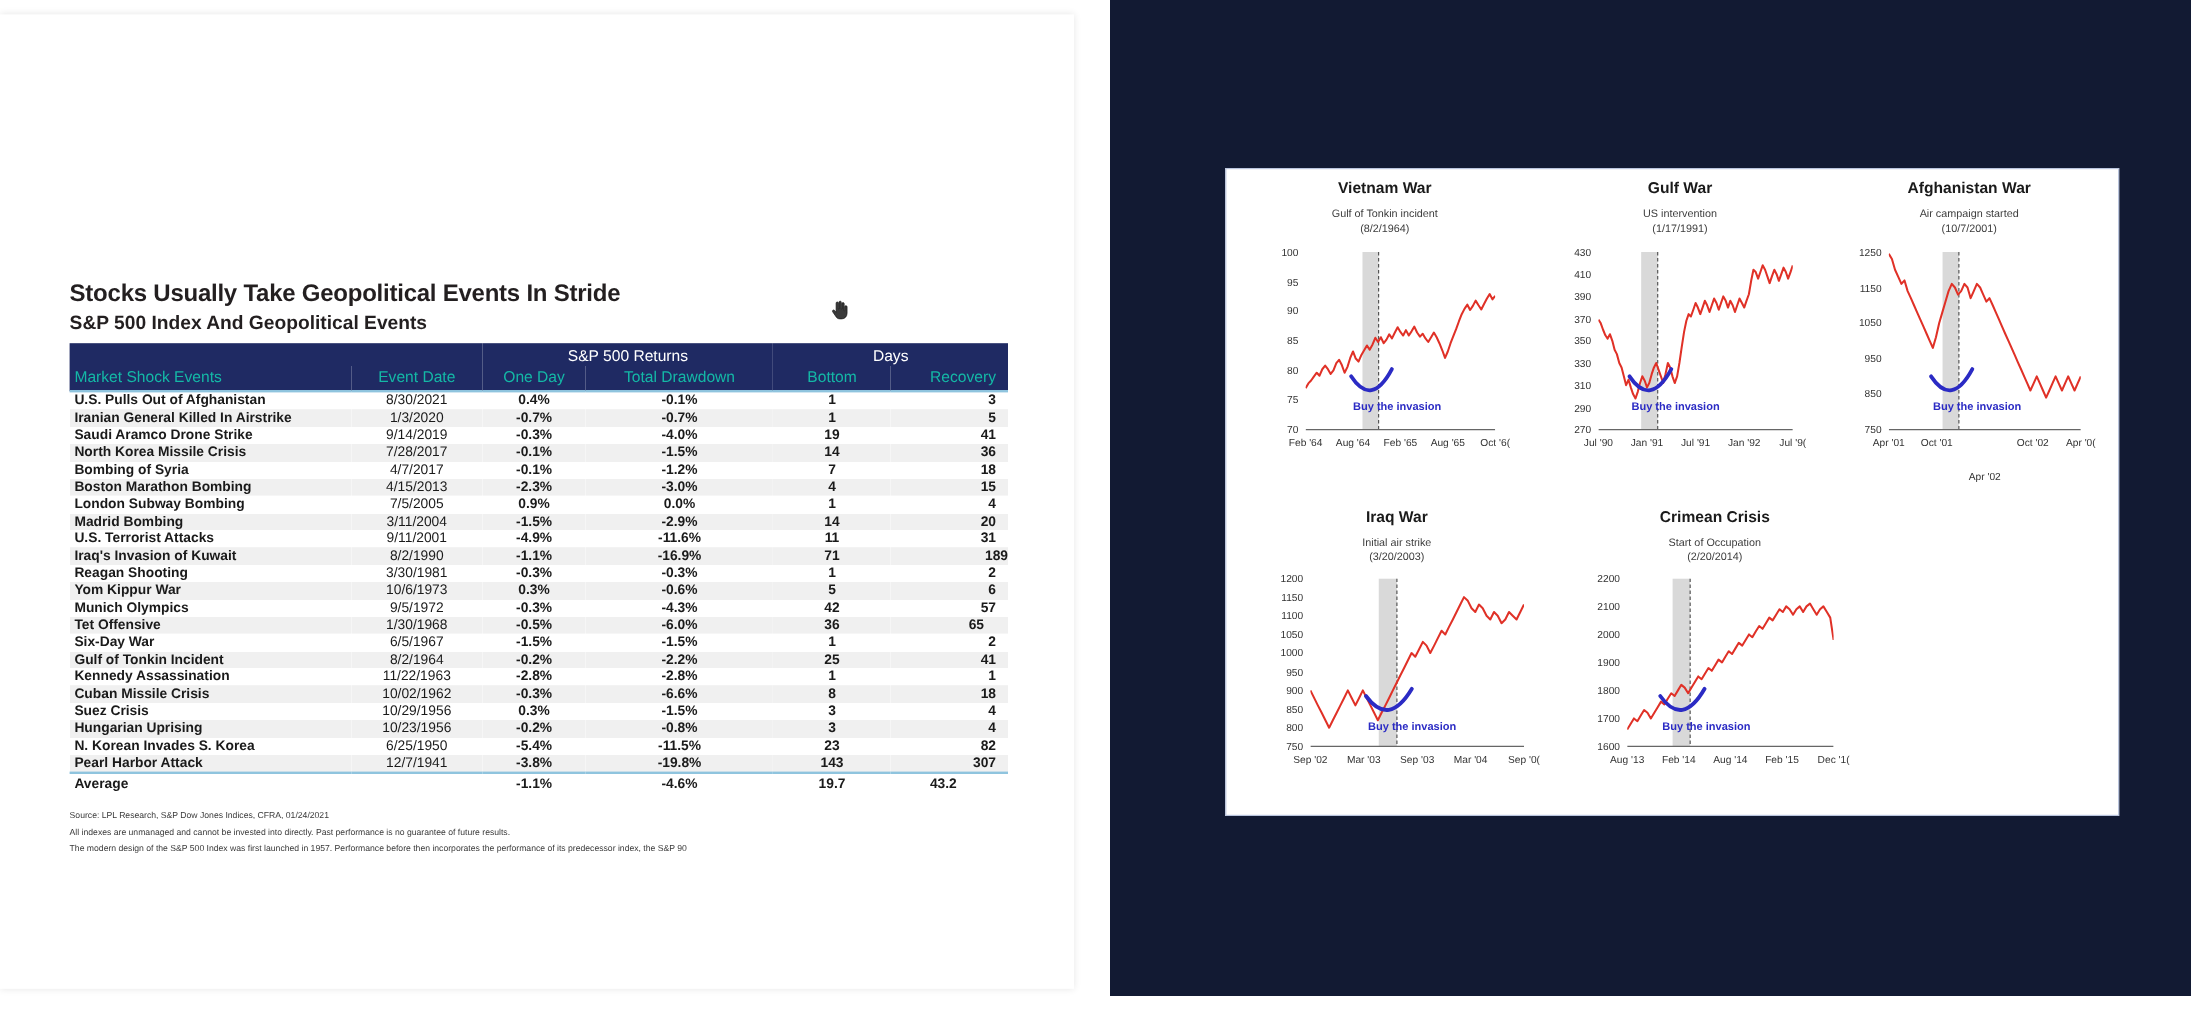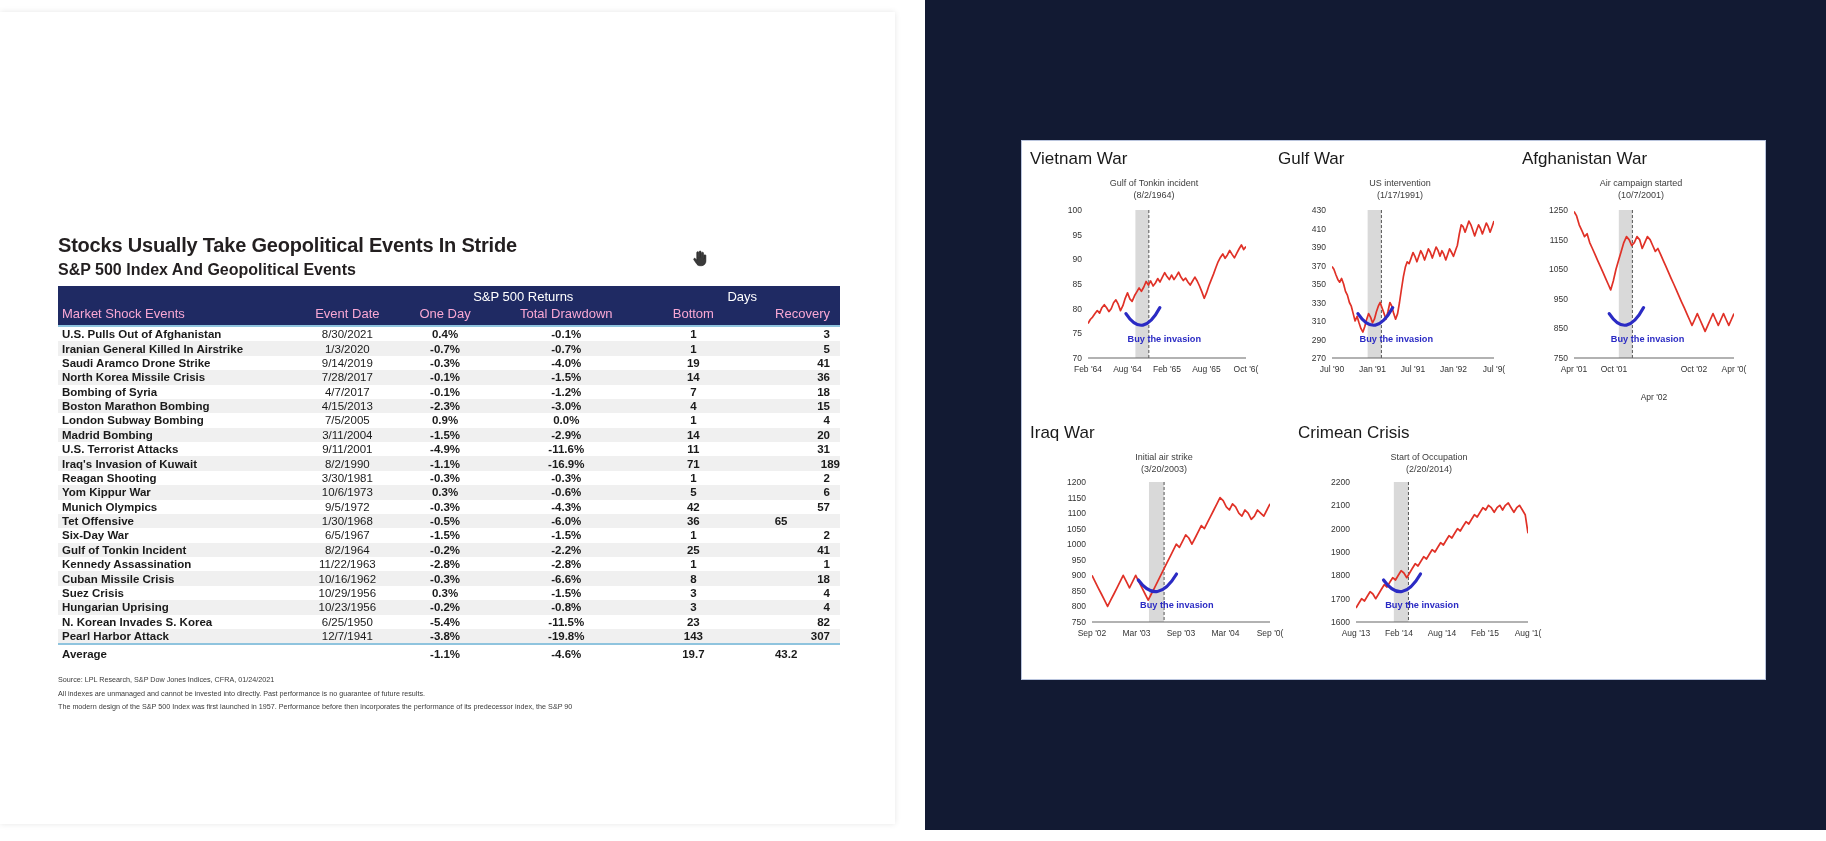--- a/index.html
+++ b/index.html
@@ -43,21 +43,21 @@
   table.events col.c-bot   { width: 12.5%; }
   table.events col.c-rec   { width: 12.5%; }
 
   thead tr.grouprow th {
     background: #1f2a63; color: #ffffff;
     font-size: 13px; font-weight: normal;
     padding: 3px 0 1px 0; text-align: center;
   }
   thead tr.grouprow th.blank { background: #1f2a63; }
   thead tr.headrow th {
-    background: #1f2a63; color: #f9a8d4;
+    background: #1f2a63; color: #14b8a6;
     font-size: 13px; font-weight: normal;
     padding: 1px 0 4px 0;
     border-bottom: 2px solid #8fc4de;
   }
   thead tr.headrow th.l { text-align: left;  padding-left: 4px; }
   thead tr.headrow th.c { text-align: center; }
   thead tr.headrow th.r { text-align: right; padding-right: 10px; }
 
   tbody td {
     font-size: 11.5px; color: #1a1a1a;
@@ -94,21 +94,21 @@
     width: 745px; height: 540px;
     background: #ffffff;
     border: 1px solid #b9c4dd;
   }
   .chart-row { position: absolute; display: flex; }
   .row-top    { left: 8px; top: 8px;   width: 730px; height: 262px; }
   .row-bottom { left: 8px; top: 282px; width: 530px; height: 250px; }
 
   .mini-chart { position: relative; }
   .mc-title {
-    font-size: 17px; font-weight: normal;
+    text-align: center; font-size: 13px; font-weight: bold;
     color: #1a1a1a; margin-bottom: 8px;
   }
   .mc-ann {
     text-align: center; font-size: 9px; color: #3d3d3d; line-height: 1.35;
   }
   .mc-ann .l2 { display: block; }
   .mc-plot { position: relative; margin-top: 3px; }
   .mc-ylab {
     position: absolute; font-size: 8.5px; color: #333;
     text-align: right; white-space: nowrap;
@@ -269,21 +269,21 @@
                 <td class="num">-4.3%</td>
                 <td class="num">42</td>
                 <td class="num" style="padding-right: 10px; text-align: right;">57</td>
               </tr>
               <tr class="alt">
                 <td class="name">Tet Offensive</td>
                 <td class="date">1/30/1968</td>
                 <td class="num">-0.5%</td>
                 <td class="num">-6.0%</td>
                 <td class="num">36</td>
-                <td class="num" style="padding-right: 20px; ">65</td>
+                <td class="num" style="padding-right: 20px; text-align: right;">65</td>
               </tr>
               <tr class="">
                 <td class="name">Six-Day War</td>
                 <td class="date">6/5/1967</td>
                 <td class="num">-1.5%</td>
                 <td class="num">-1.5%</td>
                 <td class="num">1</td>
                 <td class="num" style="padding-right: 10px; text-align: right;">2</td>
               </tr>
               <tr class="alt">
@@ -297,21 +297,21 @@
               <tr class="">
                 <td class="name">Kennedy Assassination</td>
                 <td class="date">11/22/1963</td>
                 <td class="num">-2.8%</td>
                 <td class="num">-2.8%</td>
                 <td class="num">1</td>
                 <td class="num" style="padding-right: 10px; text-align: right;">1</td>
               </tr>
               <tr class="alt">
                 <td class="name">Cuban Missile Crisis</td>
-                <td class="date">10/16/1962</td>
+                <td class="date">10/02/1962</td>
                 <td class="num">-0.3%</td>
                 <td class="num">-6.6%</td>
                 <td class="num">8</td>
                 <td class="num" style="padding-right: 10px; text-align: right;">18</td>
               </tr>
               <tr class="">
                 <td class="name">Suez Crisis</td>
                 <td class="date">10/29/1956</td>
                 <td class="num">0.3%</td>
                 <td class="num">-1.5%</td>
@@ -496,21 +496,21 @@
                 <line x1="52.46000000000001" x2="52.46000000000001" y1="0" y2="140" stroke="#555" stroke-width="1" stroke-dasharray="3,2"></line>
                 <line x1="0" x2="172" y1="140" y2="140" stroke="#666" stroke-width="1.2"></line>
                 <path d="M0.0 126.0 L2.8 121.3 L5.6 116.7 L8.5 119.0 L11.3 114.3 L14.1 109.7 L16.9 112.0 L19.7 116.7 L22.6 112.0 L25.4 107.3 L28.2 102.7 L31.0 105.0 L33.8 100.3 L36.7 95.7 L39.5 98.0 L42.3 93.3 L45.1 88.7 L47.9 91.0 L50.8 95.7 L53.6 91.0 L56.4 86.3 L59.2 81.7 L62.0 84.0 L64.9 79.3 L67.7 74.7 L70.5 77.0 L73.3 72.3 L76.1 67.7 L79.0 70.0 L81.8 65.3 L84.6 60.7 L87.4 63.0 L90.2 58.3 L93.0 53.7 L95.9 56.0 L98.7 51.3 L101.5 46.7 L104.3 49.0 L107.1 44.3 L110.0 39.7 L112.8 42.0 L115.6 37.3 L118.4 32.7 L121.2 35.0 L124.1 30.3 L126.9 25.7 L129.7 28.0 L132.5 23.3 L135.3 25.7 L138.2 30.3 L141.0 25.7 L143.8 23.3 L146.6 28.0 L149.4 23.3 L152.3 21.0 L155.1 25.7 L157.9 30.3 L160.7 25.7 L163.5 23.3 L166.4 28.0 L169.2 32.7 L172.0 51.3 " fill="none" stroke="#e03127" stroke-width="1.7" stroke-linejoin="round"></path>
                 <path d="M27.520000000000003 98 Q46.010000000000005 124 64.50000000000001 92" fill="none" stroke="#2b2bc4" stroke-width="3.2" stroke-linecap="round"></path>
               </svg>
               <div class="buy-label" style="left: 87.24px; top: 117.6px;">Buy the invasion</div>
               <div class="mc-xlab" style="left: 34px; width: 48px; top: 146px;">Aug '13</div>
               <div class="mc-xlab" style="left: 77px; width: 48px; top: 146px;">Feb '14</div>
               <div class="mc-xlab" style="left: 120px; width: 48px; top: 146px;">Aug '14</div>
               <div class="mc-xlab" style="left: 163px; width: 48px; top: 146px;">Feb '15</div>
-              <div class="mc-xlab" style="left: 206px; width: 48px; top: 146px;">Aug '1(</div>
+              <div class="mc-xlab" style="left: 206px; width: 48px; top: 146px;">Dec '1(</div>
             </div>
           </div>
         </div>
     </div>
   </div>
 
   <div class="taskbar-strip"></div>
 </div>
 
 </body></html>

